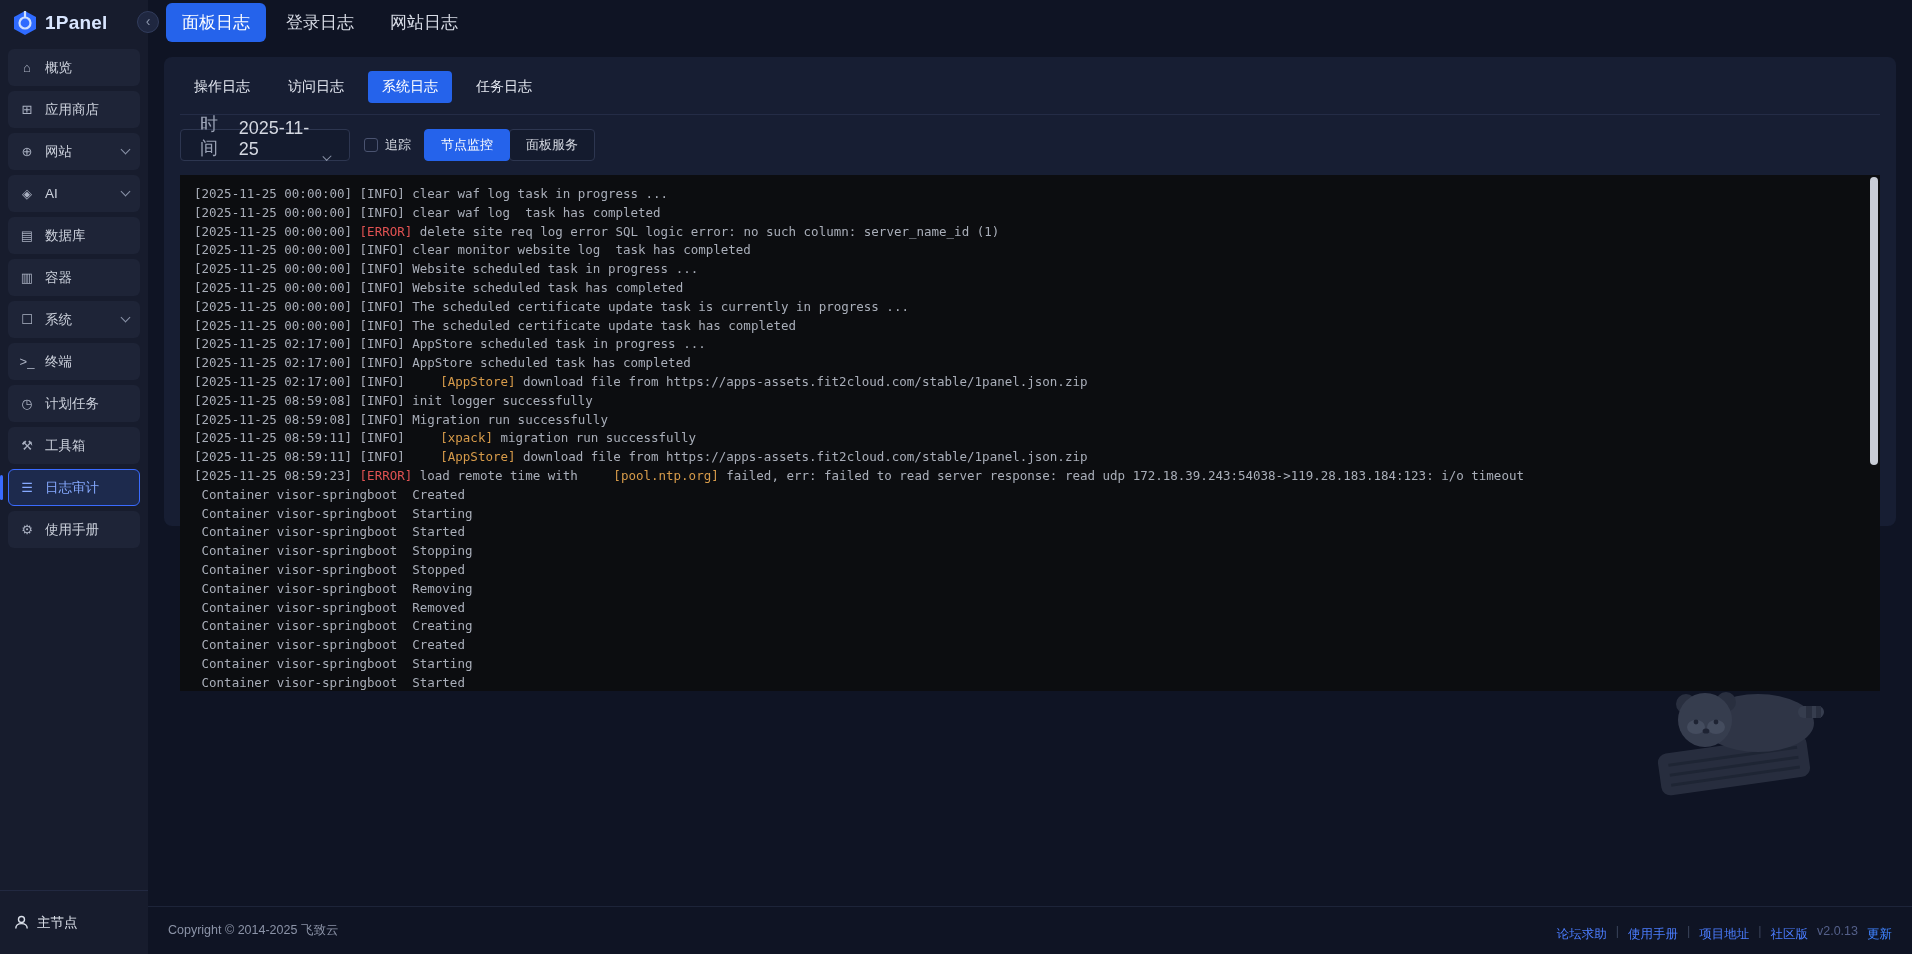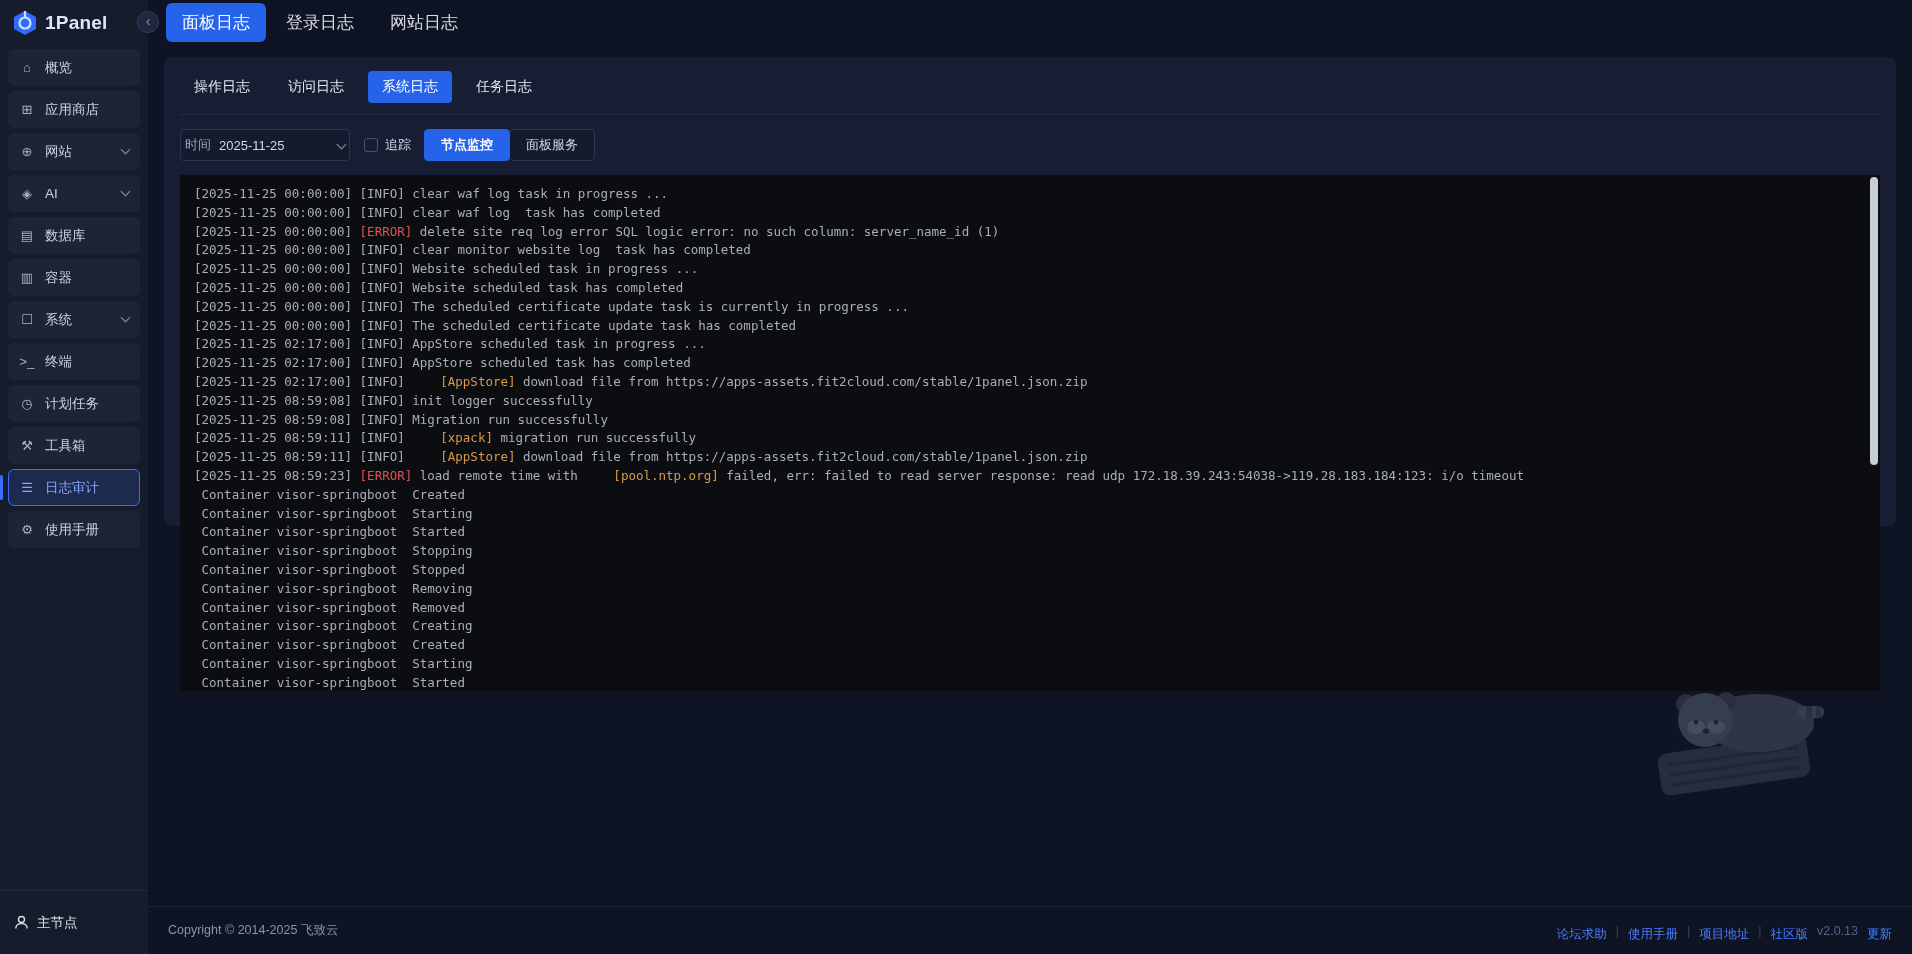--- a/index.html
+++ b/index.html
@@ -39,30 +39,30 @@
 
   .content { flex:1; padding:12px 16px 0 16px; position:relative; }
   .card { background:#171e33; border-radius:8px; padding:14px 16px 16px 16px; height:469px; }
 
   .card-tabs { display:flex; align-items:center; gap:10px; padding-bottom:11px; border-bottom:1px solid #242c46; }
   .card-tab { padding:7px 14px; font-size:14px; color:#e3e7f0; border-radius:4px; cursor:pointer; }
   .card-tab.active { background:#2563eb; color:#ffffff; }
 
   .filter-row { margin-top:14px; display:flex; align-items:center; gap:14px; }
   .time-select { width:170px; height:32px; background:#141b2e; border:1px solid #2d3650; border-radius:4px;
-    display:flex; align-items:center; gap:8px; padding:0 4px; font-size:13px; cursor:pointer; }
+    display:flex; align-items:flex-end; gap:8px; padding:0 19px; font-size:18px; cursor:pointer; }
   .time-select .t-label { color:#9aa2b5; }
   .time-select .t-value { color:#d5d9e2; }
   .time-select .chev { margin-left:auto; margin-top:-2px; }
   .trace-wrap { display:flex; align-items:center; gap:7px; font-size:13px; color:#d5d9e2; }
   .checkbox { width:14px; height:14px; border:1px solid #4a5370; border-radius:3px; background:transparent; cursor:pointer; }
   .seg-group { display:flex; }
   .seg-btn { height:32px; padding:0 16px; display:flex; align-items:center; font-size:13px; border-radius:4px; cursor:pointer;
     background:#141b2e; border:1px solid #2d3650; color:#d5d9e2; margin-left:-1px; }
-  .seg-btn.active { background:#2563eb; border-color:#2563eb; color:#fff; z-index:1;font-weight:bold; }
+  .seg-btn.active { background:#2563eb; border-color:#2563eb; color:#fff; z-index:1; }
 
   .terminal { margin-top:14px; background:#0c0d10; height:516px; position:relative; overflow:hidden;
     padding:10px 14px; font-family:"DejaVu Sans Mono","Liberation Mono",monospace; font-size:12.5px; line-height:18.8px; color:#a9aeb9; }
   .log-line { white-space:pre; }
   .log-line .e { color:#e05252; }
   .log-line .o { color:#d79b4a;margin-left:28px; }
   .term-scrollbar { position:absolute; top:2px; right:2px; width:8px; height:512px; }
   .term-thumb { position:absolute; top:0; left:0; width:8px; height:288px; background:#c9cdd6; border-radius:4px; cursor:pointer; }
 
   

